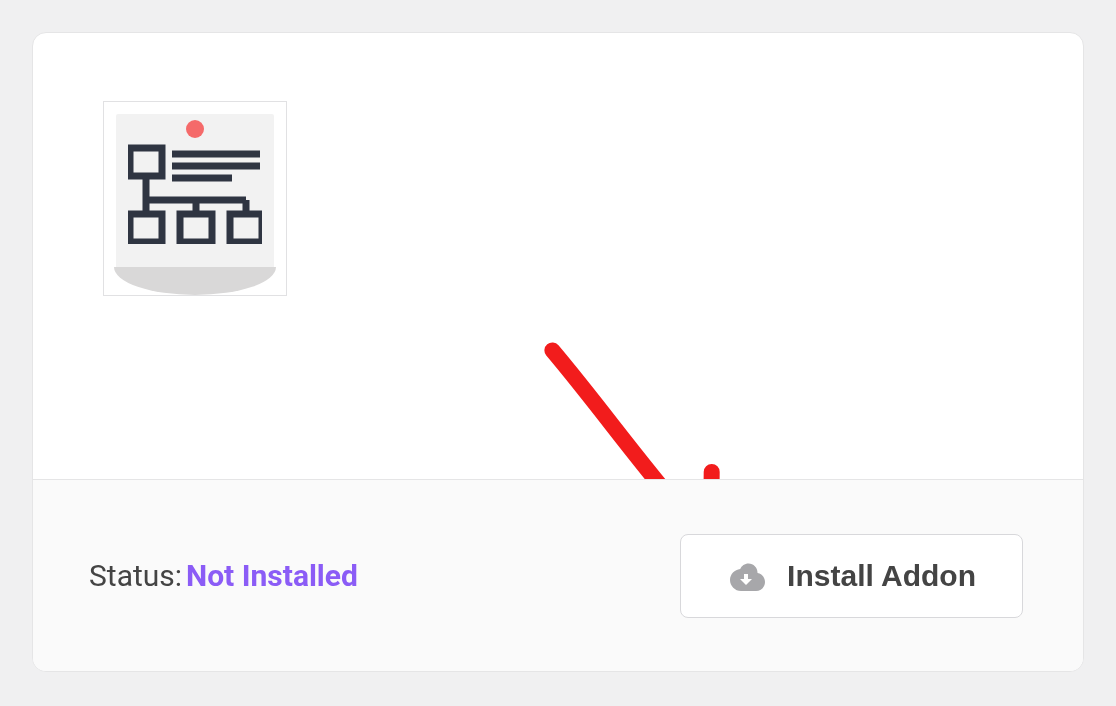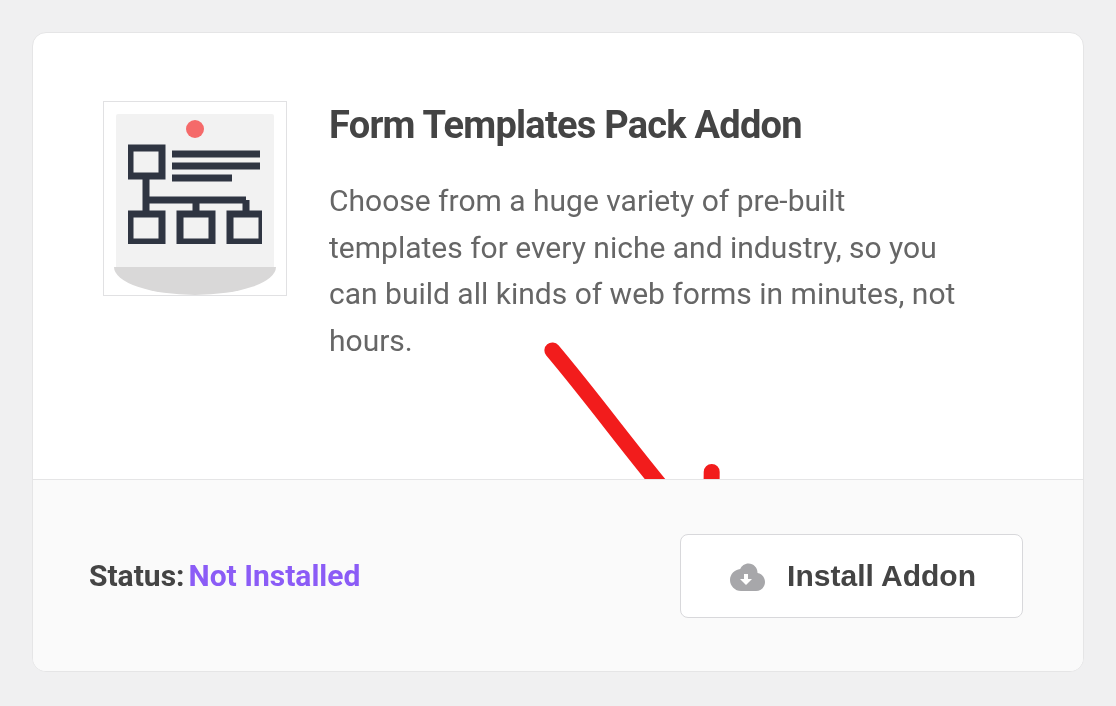--- a/index.html
+++ b/index.html
@@ -91,21 +91,21 @@
       border-top: 1px solid #e5e5e6;
       background: #fafafa;
       display: flex;
       align-items: center;
       justify-content: space-between;
       padding: 0 60px 0 56px;
     }
     .status-label {
       font-size: 30px;
       color: #444444;
-      font-weight: 700;
+      font-weight: 400;
     }
     .status-value {
       font-size: 30px;
       color: #8b5cf6;
       font-weight: 700;
     }
     .install-button {
       display: inline-flex;
       align-items: center;
       gap: 22px;
@@ -154,24 +154,20 @@
             <line x1="68" y1="56" x2="68" y2="70"></line>
             <line x1="118" y1="56" x2="118" y2="70"></line>
             <rect x="2" y="70" width="32" height="28"></rect>
             <rect x="52" y="70" width="32" height="28"></rect>
             <rect x="102" y="70" width="32" height="28"></rect>
           </g>
         </svg>
       </div>
     </div>
 
-    <div class="addon-text">
-      <h2 class="addon-title">Form Templates Pack Addon</h2>
-      <p class="addon-desc">Choose from a huge variety of pre-built templates for every niche and industry, so you can build all kinds of web forms in minutes, not hours.</p>
-    </div>
   </div>
 
   <div class="arrow-annotation">
     <svg width="260" height="220" viewBox="0 0 260 220">
       <g stroke="#f21c1c" stroke-width="16" stroke-linecap="round" fill="none">
         <path d="M20 10 C 80 60, 140 120, 205 170"></path>
         <path d="M142 165 L210 175 L198 102"></path>
       </g>
     </svg>
   </div>

